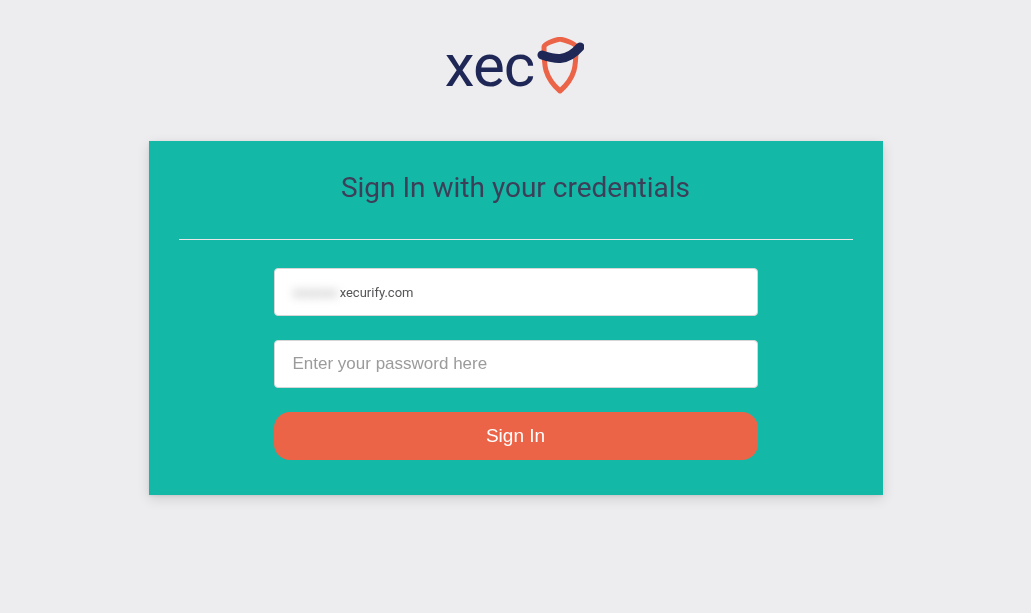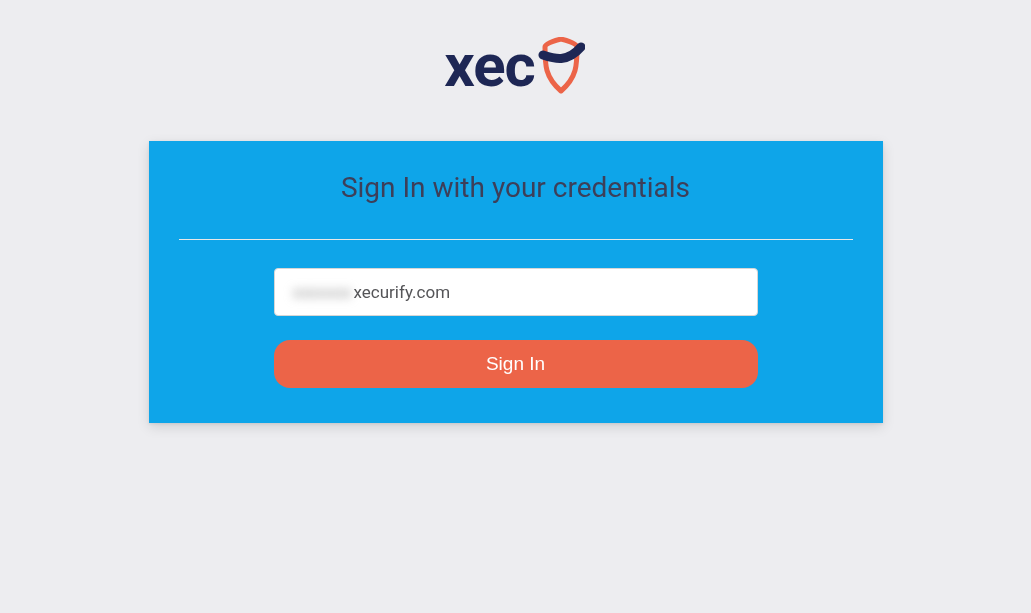--- a/index.html
+++ b/index.html
@@ -18,32 +18,32 @@
       padding-top: 30px;
     }
     .logo-container {
       display: flex;
       align-items: center;
       justify-content: center;
       margin-bottom: 40px;
     }
     .logo-text-left, .logo-text-right {
       font-size: 60px;
-      font-weight: 700;
+      font-weight: 400;
       color: #1e2755;
       letter-spacing: -1px;
     }
     .logo-shield {
       width: 48px;
       height: 58px;
       margin: 0 2px;
       position: relative;
     }
     .card {
-      background: #0ea5e9;
+      background: #14b8a6;
       width: 734px;
       padding: 30px 0 35px 0;
       box-shadow: 0 4px 12px rgba(0,0,0,0.12), 0 1px 3px rgba(0,0,0,0.08);
     }
     .card-title {
       text-align: center;
       font-size: 28px;
       font-weight: 400;
       color: #3d3f59;
       margin-bottom: 35px;
@@ -71,21 +71,21 @@
     }
     .input::placeholder {
       color: #9b9b9b;
     }
     .email-input-wrapper {
       width: 100%;
       height: 48px;
       border: 1px solid #d6d6d6;
       border-radius: 4px;
       padding: 0 18px;
-      font-size: 17px;
+      font-size: 13px;
       color: #555558;
       background: #fff;
       display: flex;
       align-items: center;
       gap: 2px;
     }
     .blurred {
       filter: blur(5px);
       color: #9b9b9b;
       user-select: none;
@@ -116,15 +116,16 @@
 </div>
 
 <div class="card">
   <h1 class="card-title">Sign In with your credentials</h1>
   <hr class="divider">
   <div class="form-area">
     <div class="email-input-wrapper">
       <span class="blurred">xxxxxxx</span>
       <span>xecurify.com</span>
     </div>
+    <input type="password" class="input" placeholder="Enter your password here" style="">
     <button class="signin-btn">Sign In</button>
   </div>
 </div>
 
 </body></html>

